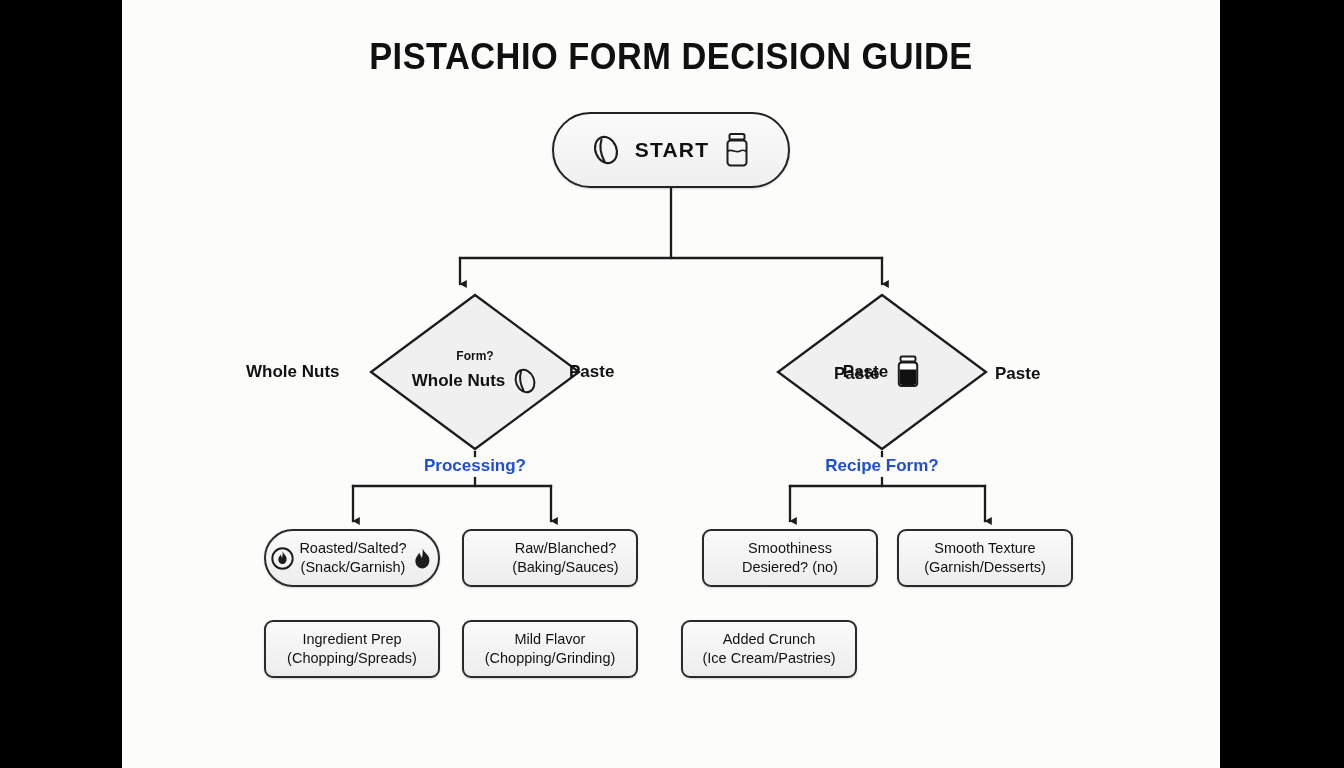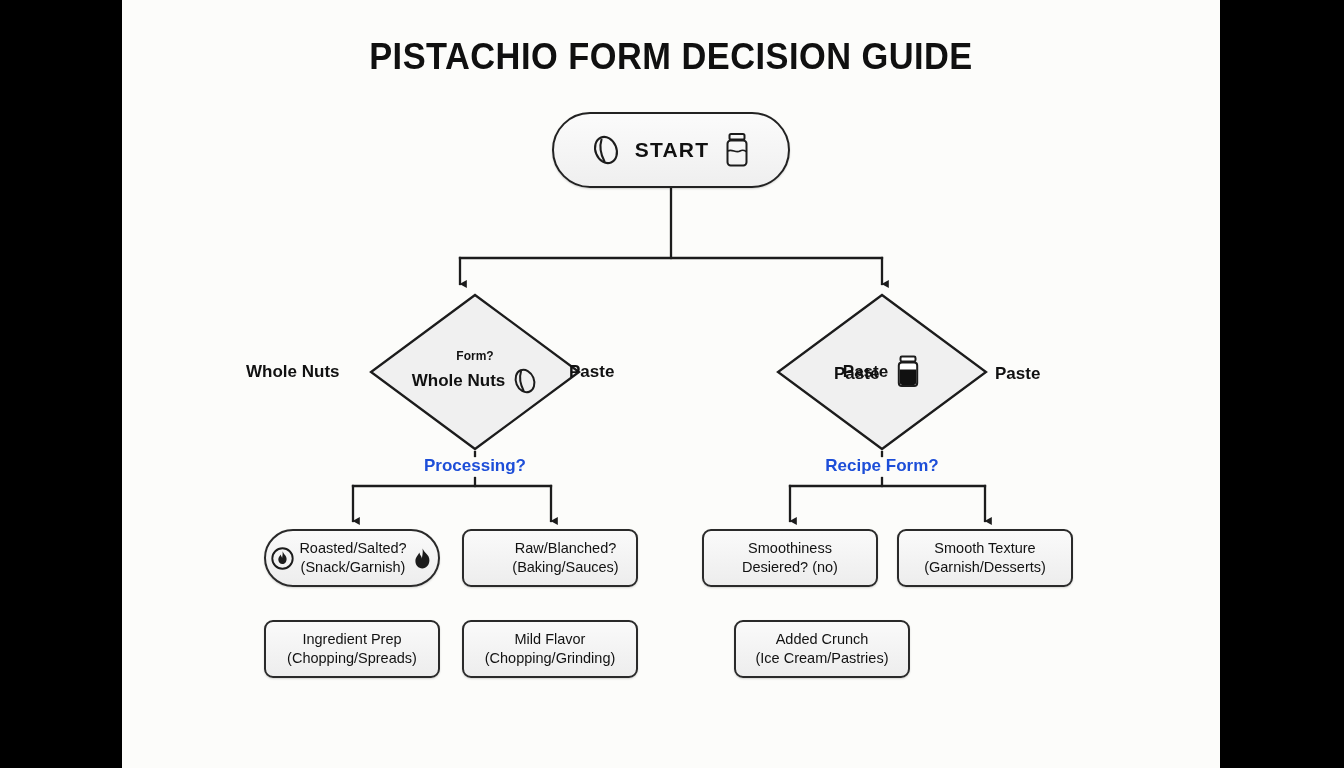--- a/index.html
+++ b/index.html
@@ -174,21 +174,21 @@
   }
 
   
   #leaf-0 { left: 142px; top: 529px; border-radius: 29px; }
   #leaf-1 { left: 340px; top: 529px; padding-left: 31px; }
   #leaf-2 { left: 580px; top: 529px; }
   #leaf-3 { left: 775px; top: 529px; }
   
   #leaf-4 { left: 142px; top: 620px; }
   #leaf-5 { left: 340px; top: 620px; }
-  #leaf-6 { left: 612px; top: 620px; }
+  #leaf-6 { left: 559px; top: 620px; }
   #leaf-7 { left: 775px; top: 620px; }
 
   .icon { display: inline-block; flex: none; line-height: 0; }
 </style>
 </head>
 <body>
 
 <div id="screen">
 
   <div class="letterbox" id="letterbox-left"></div>

